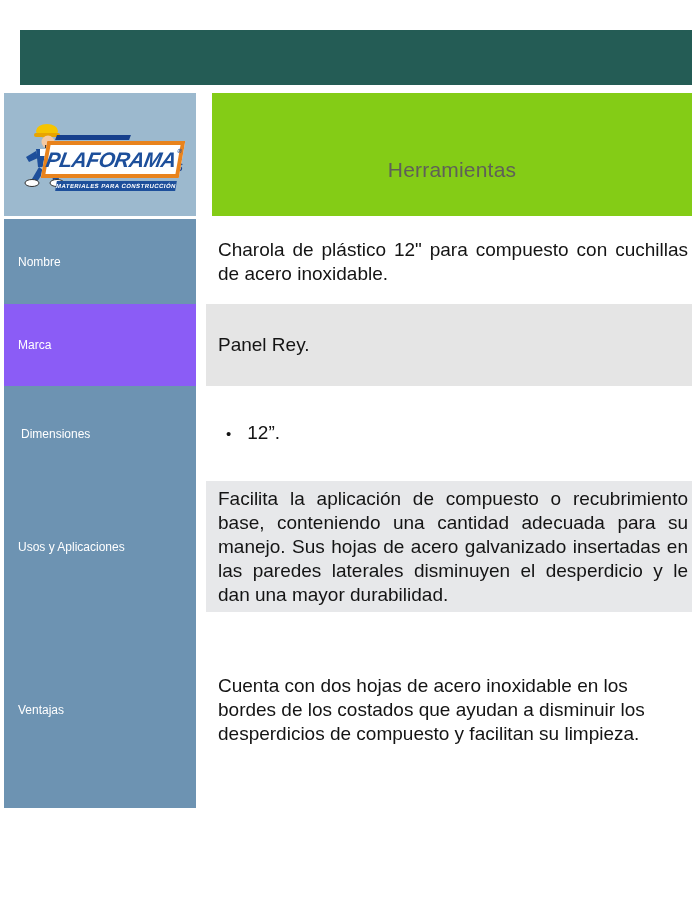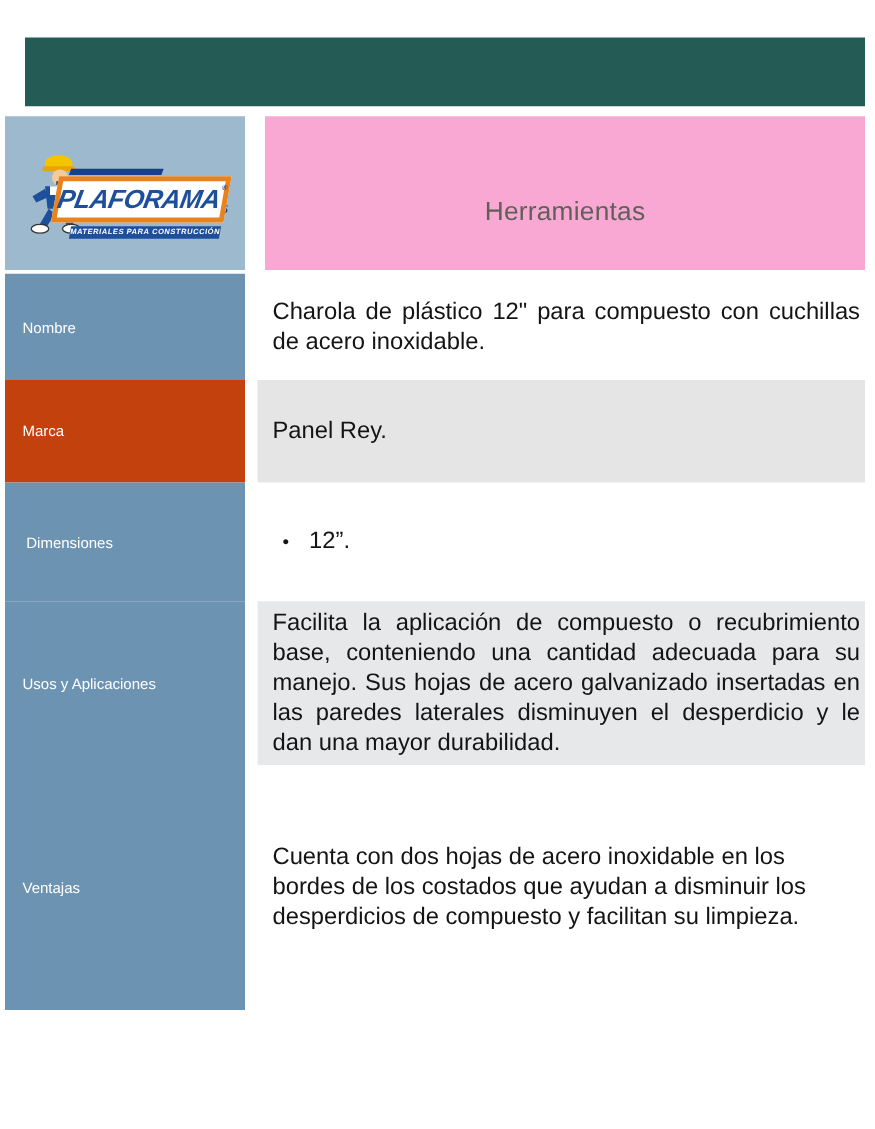--- a/index.html
+++ b/index.html
@@ -80,37 +80,37 @@
           <ellipse cx="12" cy="62" rx="7" ry="3.5" fill="#ffffff" stroke="#333333" stroke-width="1"></ellipse>
           <ellipse cx="37" cy="62" rx="7" ry="3.5" fill="#ffffff" stroke="#333333" stroke-width="1"></ellipse>
         </svg>
         <div class="lg-bodegas-bar" style="background:#163f8c;"></div>
         <div class="lg-bodegas" style="color:#163f8c;">BODEGAS</div>
         <div class="lg-frame">
           <span class="lg-word" style="color:#1d4f9b;"><span>PLAFORAMA</span><sup class="lg-reg">®</sup></span>
         </div>
         <div class="lg-tagline" style="background:#1d4f9b;">MATERIALES PARA CONSTRUCCIÓN</div>
       </div>
-      <div class="cat-cell" style="background:#f9a8d4; color:#5f6058;margin-left:16px;">
+      <div class="cat-cell" style="background:#84cc16; color:#5f6058;margin-left:16px;">
         <span>Herramientas</span>
       </div>
     </div>
 
     <div class="row r0">
       <div class="label-cell" style="background:#6d93b2;">
         <span>Nombre</span>
       </div>
       <div class="gutter"></div>
       <div class="value-cell justify">
         <p>Charola de plástico 12" para compuesto con cuchillas de acero inoxidable.</p>
       </div>
     </div>
 
     <div class="row r1">
-      <div class="label-cell" style="background:#c2410c;">
+      <div class="label-cell" style="background:#8b5cf6;">
         <span>Marca</span>
       </div>
       <div class="gutter"></div>
       <div class="value-cell" style="background:#e5e5e5;">
         <p>Panel Rey.</p>
       </div>
     </div>
 
     <div class="row r2">
       <div class="label-cell" style="background:#6d93b2;padding-left:17px;">

